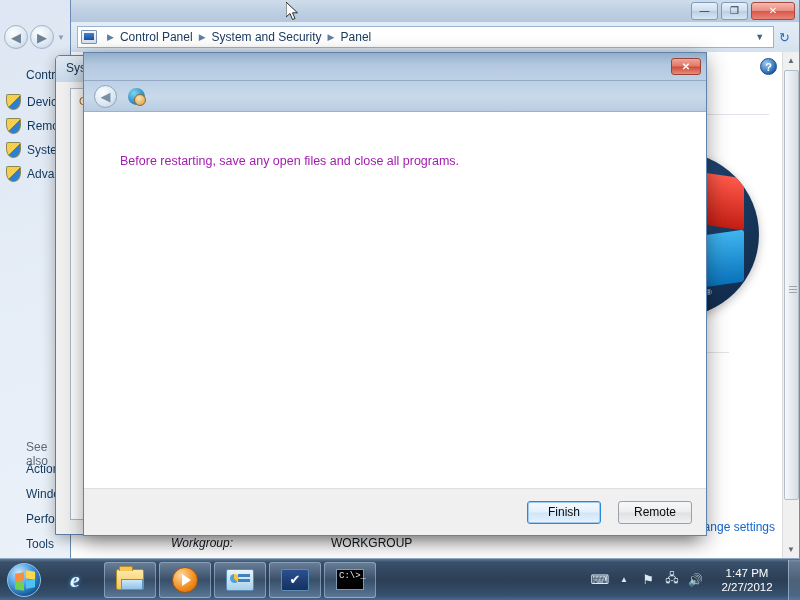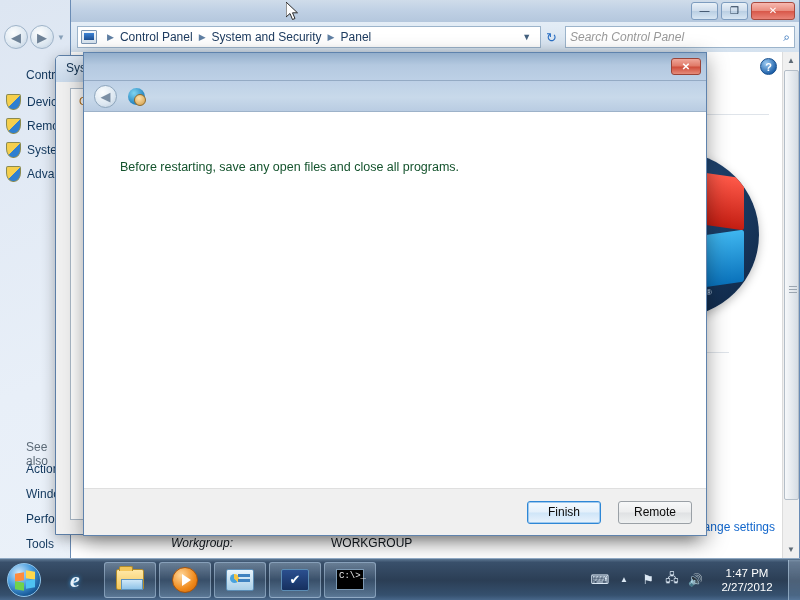--- a/index.html
+++ b/index.html
@@ -198,21 +198,21 @@
     width: 10px; height: 10px; border-radius: 50%;
     background: radial-gradient(circle at 40% 32%, #ffe2ac, #cf9a46);
     border: 1px solid #8e6a2c;
   }
   #wizard-title-text { margin-left: 8px; color: #0e3a63; font-size: 13px; }
 
   #wizard-content { flex: 1; background: #fff; padding: 32px 36px 0 36px; }
   #wizard-heading {
     color: #2b5fa8; font-size: 18px; font-weight: normal; letter-spacing: .1px;
   }
-  #wizard-subtext { margin-top: 16px; color: #14532d; font-size: 12.5px; }
+  #wizard-subtext { margin-top: 10px; color: #a21caf; font-size: 12.5px; }
 
   #wizard-footer {
     height: 47px; background: #f0f0f0; border-top: 1px solid #dfdfdf;
     display: flex; align-items: center; justify-content: flex-end;
     padding-right: 14px; gap: 17px;
   }
   .dlg-btn {
     min-width: 74px; height: 23px; padding: 0 12px;
     background: linear-gradient(to bottom, #f7f8f9, #ecedee 48%, #dfe1e3 52%, #eef0f1);
     border: 1px solid #9aa0a6; border-radius: 3px;
@@ -382,24 +382,20 @@
         <span class="crumb-sep">▶</span>
         <span class="crumb">Control Panel</span>
         <span class="crumb-sep">▶</span>
         <span class="crumb">System and Security</span>
         <span class="crumb-sep">▶</span>
         <span class="crumb">Panel</span>
         <span style="flex:1"></span>
         <span class="addr-caret">▼</span>
       </div>
       <span class="refresh-btn">↻</span>
-      <div id="search-box">
-        <span id="search-input-text">Search Control Panel</span>
-        <span class="search-glass">⌕</span>
-      </div>
     </div>
 
     <div id="cp-body">
       <div id="cp-sidebar"></div>
       <div id="cp-main">
         <div id="help-icon">?</div>
         <div class="cp-rule" style="margin-top:52px"></div>
 
         <div id="win-logo">
           <span class="logo-pane lp1"></span>

